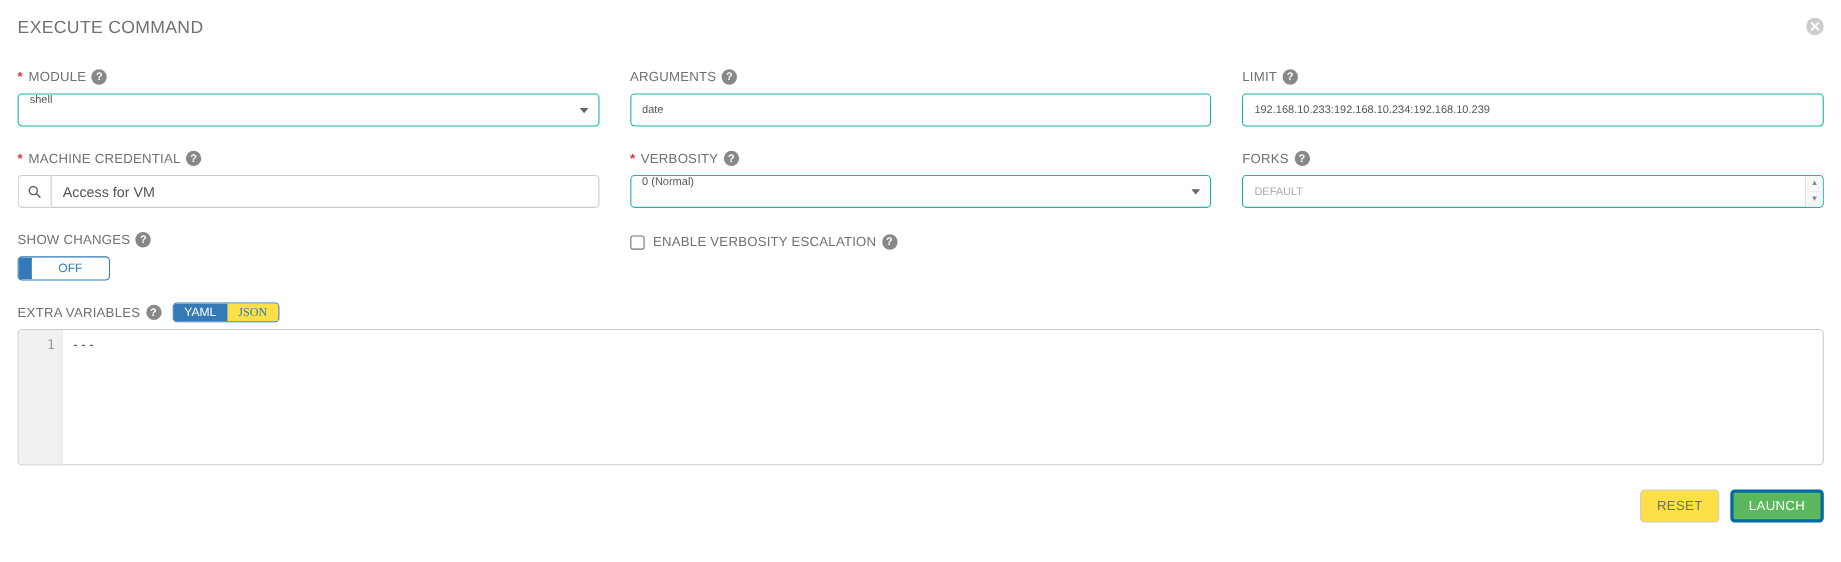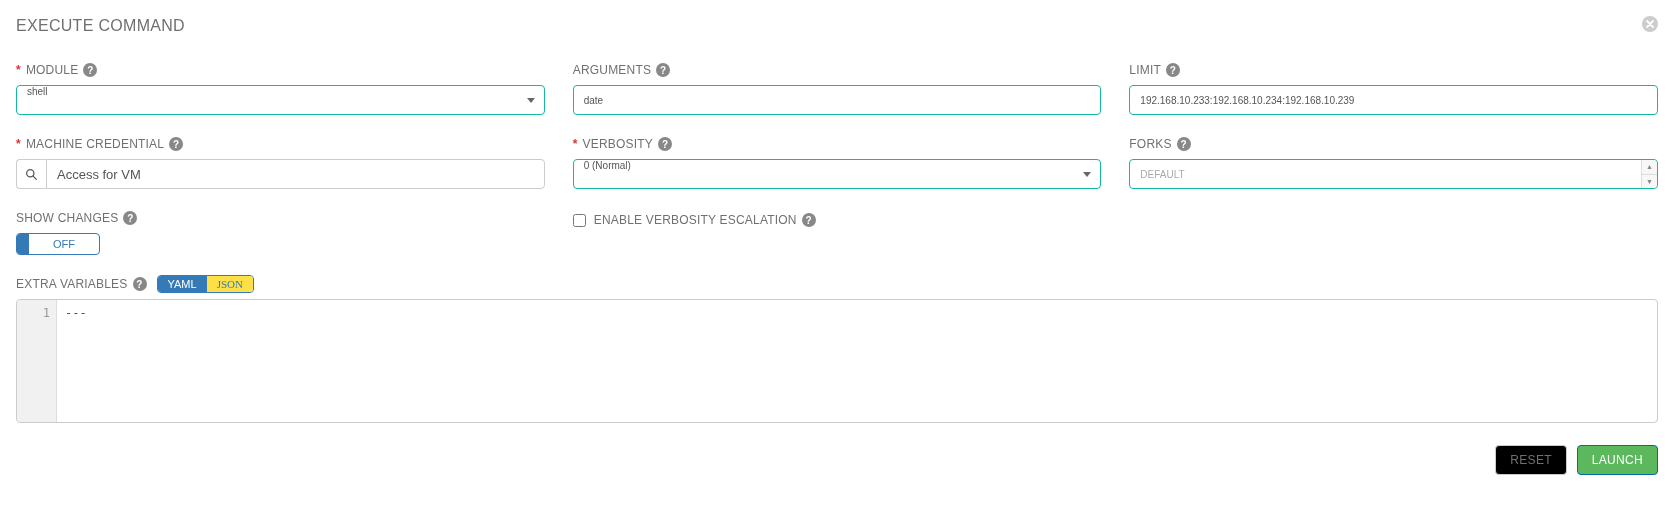--- a/index.html
+++ b/index.html
@@ -275,27 +275,27 @@
     }
     .btn {
       height: 30px;
       padding: 0 14px;
       border-radius: 4px;
       font-size: 12px;
       cursor: pointer;
       letter-spacing: 0.3px;
     }
     .btn-default {
-      background: #000000;
+      background: #fde047;
       border: 1px solid #ccc;
       color: #707070;
     }
     .btn-primary {
       background: #5cb85c;
-      border: 1px solid #0369a1;
+      border: 3px solid #0369a1;
       color: #fff;
     }
     .row-secondary {
       margin-bottom: 18px;
     }
   </style>
 </head>
 <body>
 
 <div class="header">

